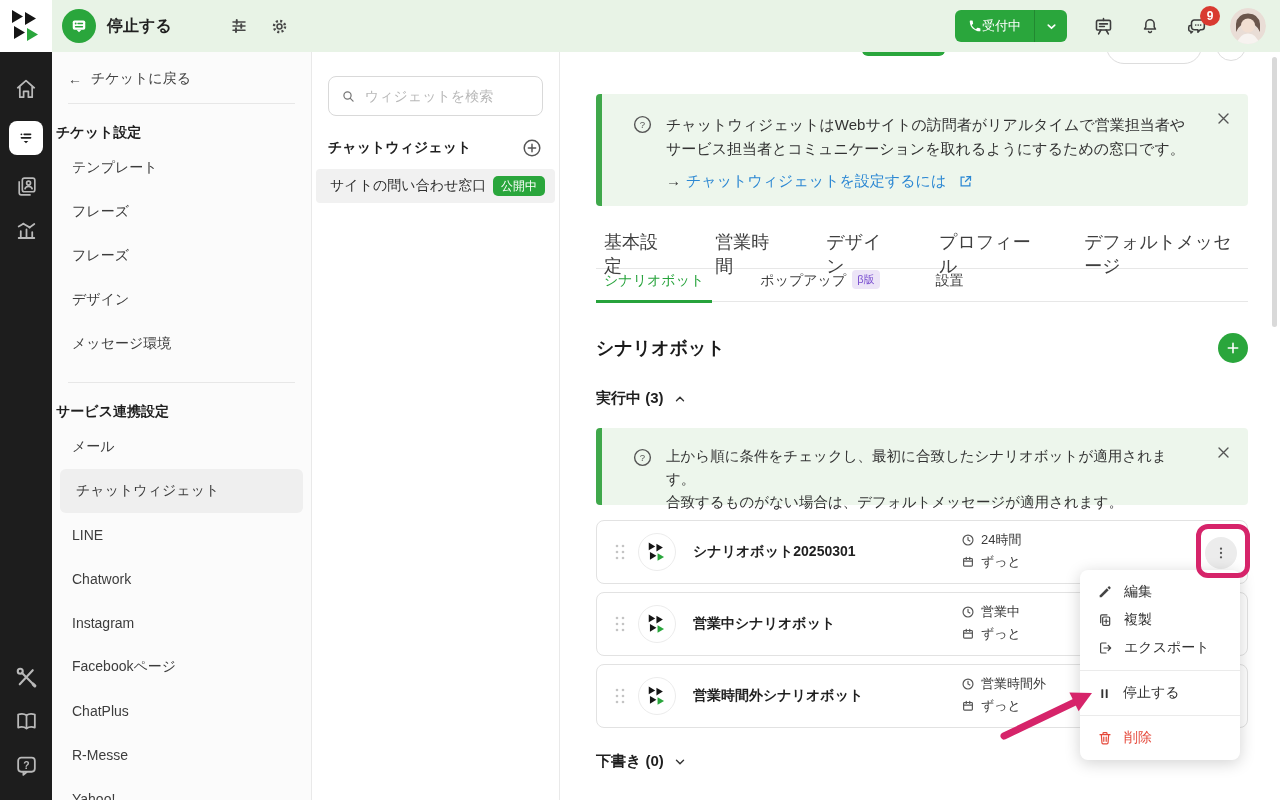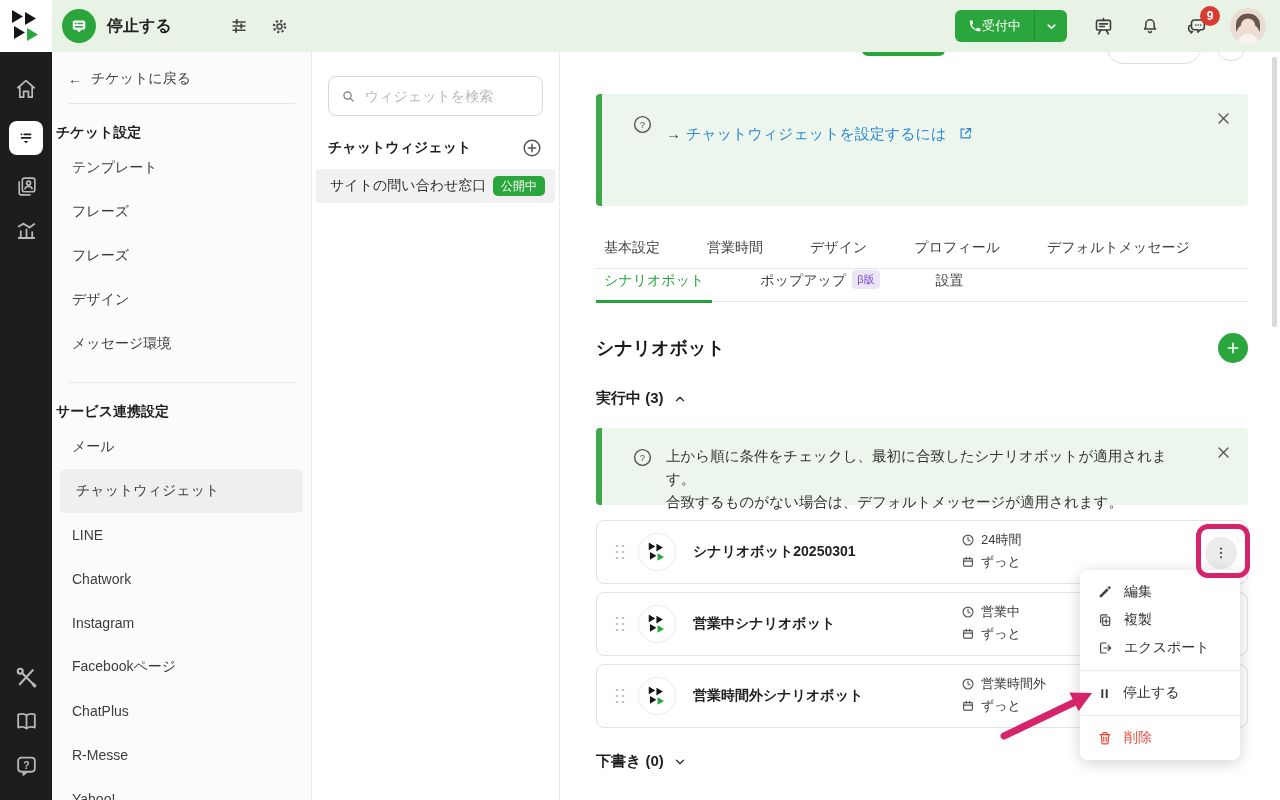--- a/index.html
+++ b/index.html
@@ -59,21 +59,21 @@
   .head-circle { width:30px; height:30px; border:1px solid #ddd; border-radius:50%; background:#fff; cursor:pointer; }
 
   .banner { position:absolute; left:36px; width:652px; background:#edf6ec; border-left:6px solid #3fa84b; border-radius:4px; }
   .banner .q { position:absolute; left:30px; top:20px; color:#555; }
   .banner .bx { position:absolute; right:17px; top:17px; color:#555; cursor:pointer; }
   .banner-text { padding:19px 56px 18px 64px; font-size:15px; line-height:1.58; color:#333; }
   .banner-link { display:flex; align-items:center; gap:5px; margin-top:9px; font-size:15px; }
   .banner-link .arr { color:#3a3a3a; }
   .banner-link a { color:#2b87d3; text-decoration:none; display:flex; align-items:center; gap:12px; cursor:pointer; }
 
-  .tabs1 { position:absolute; left:36px; right:32px; top:187px; height:30px; display:flex; gap:47px; padding-left:8px; border-bottom:1px solid #e7e7e7; font-size:14px; color:#3f3f3f; }
+  .tabs1 { position:absolute; left:36px; right:32px; top:187px; height:30px; display:flex; gap:47px; padding-left:8px; border-bottom:1px solid #e7e7e7; font-size:18px; color:#3f3f3f;align-items:center; }
   .tabs1 .tab { cursor:pointer; }
   .tabs2 { position:absolute; left:36px; right:32px; top:220px; height:30px; display:flex; gap:40px; border-bottom:1px solid #e7e7e7; font-size:14px; color:#3f3f3f; }
   .tabs2 .tab { cursor:pointer; padding:0 8px; display:flex; align-items:flex-start; gap:6px; }
   .tabs2 .tab.active { color:#27a33c; border-bottom:3px solid #27a33c; margin-bottom:-2px; }
   .beta { background:#ece4f7; color:#7a4fd0; font-size:11px; border-radius:4px; padding:2px 5px; margin-top:-2px; }
 
   .section-row { position:absolute; left:36px; right:32px; top:281px; display:flex; align-items:center; justify-content:space-between; }
   .section-title { font-size:18px; font-weight:bold; color:#1a1a1a; }
   .add-btn { width:30px; height:30px; border-radius:50%; background:#2aa63c; color:#fff; display:flex; align-items:center; justify-content:center; cursor:pointer; }
   .group-row { position:absolute; left:36px; display:flex; align-items:center; gap:9px; font-size:15px; font-weight:bold; color:#1f1f1f; cursor:pointer; }
@@ -294,20 +294,21 @@
       <div class="head-pill"></div>
       <div class="head-circle"></div>
     </div>
 
     <div class="banner" style="top:42px; height:112px;">
       <svg class="q" width="21" height="21" viewBox="0 0 24 24" fill="none" stroke="currentColor" stroke-width="1.6">
         <circle cx="12" cy="12" r="9"></circle>
         <text x="12" y="16" text-anchor="middle" font-size="11" fill="currentColor" stroke="none" font-family="Liberation Sans, sans-serif">?</text>
       </svg>
       <div class="banner-text">
+        <div>チャットウィジェットはWebサイトの訪問者がリアルタイムで営業担当者やサービス担当者とコミュニケーションを取れるようにするための窓口です。</div>
         <div class="banner-link">
           <span class="arr">→</span>
           <a>
               <span>チャットウィジェットを設定するには</span>
             <svg width="15" height="15" viewBox="0 0 24 24" fill="none" stroke="#2b87d3" stroke-width="2" stroke-linecap="round">
               <path d="M10 5 H5 V19 H19 V14"></path>
                 <path d="M14 4 H20 V10"></path>
                 <path d="M20 4 L12 12"></path>
             </svg>
           </a>

